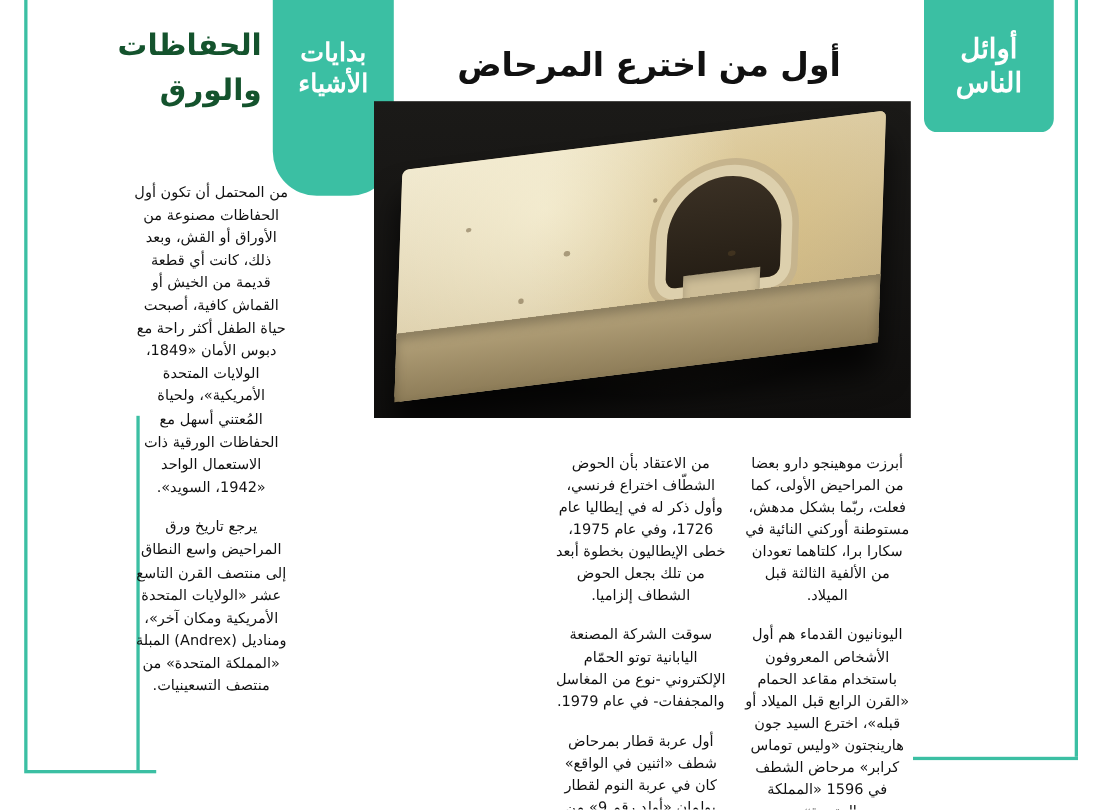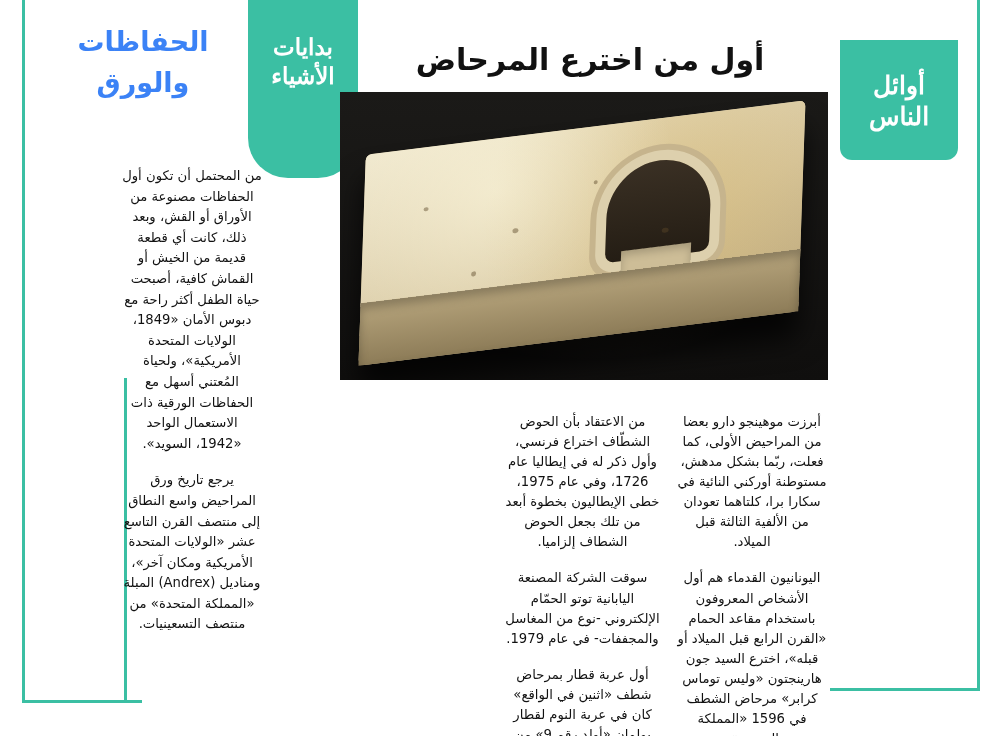--- a/index.html
+++ b/index.html
@@ -64,21 +64,20 @@
     font-family: Liberation Serif, serif;
   }
   .badge-right {
     right: 42px;
     top: 0;
     width: 118px;
     height: 120px;
     padding-top: 30px;
     font-size: 25px;
     border-radius: 0 0 12px 12px;
-    margin-top: 40px;
   }
   .badge-mid {
     left: 248px;
     top: 0;
     width: 110px;
     height: 178px;
     padding-top: 34px;
     font-size: 23px;
     border-radius: 0 0 40px 40px;
   }
@@ -93,24 +92,24 @@
     font-size: 30px;
     font-weight: bold;
     color: #111111;
     letter-spacing: 0;
   }
   .left-title {
     position: absolute;
     left: 48px;
     top: 22px;
     width: 190px;
-    text-align: center;
+    text-align: right;
     font-size: 27px;
     font-weight: bold;
-    color: #3b82f6;
+    color: #14532d;
     line-height: 1.5;
   }
 
   
   .photo {
     position: absolute;
     right: 172px;
     top: 92px;
     width: 488px;
     height: 288px;

